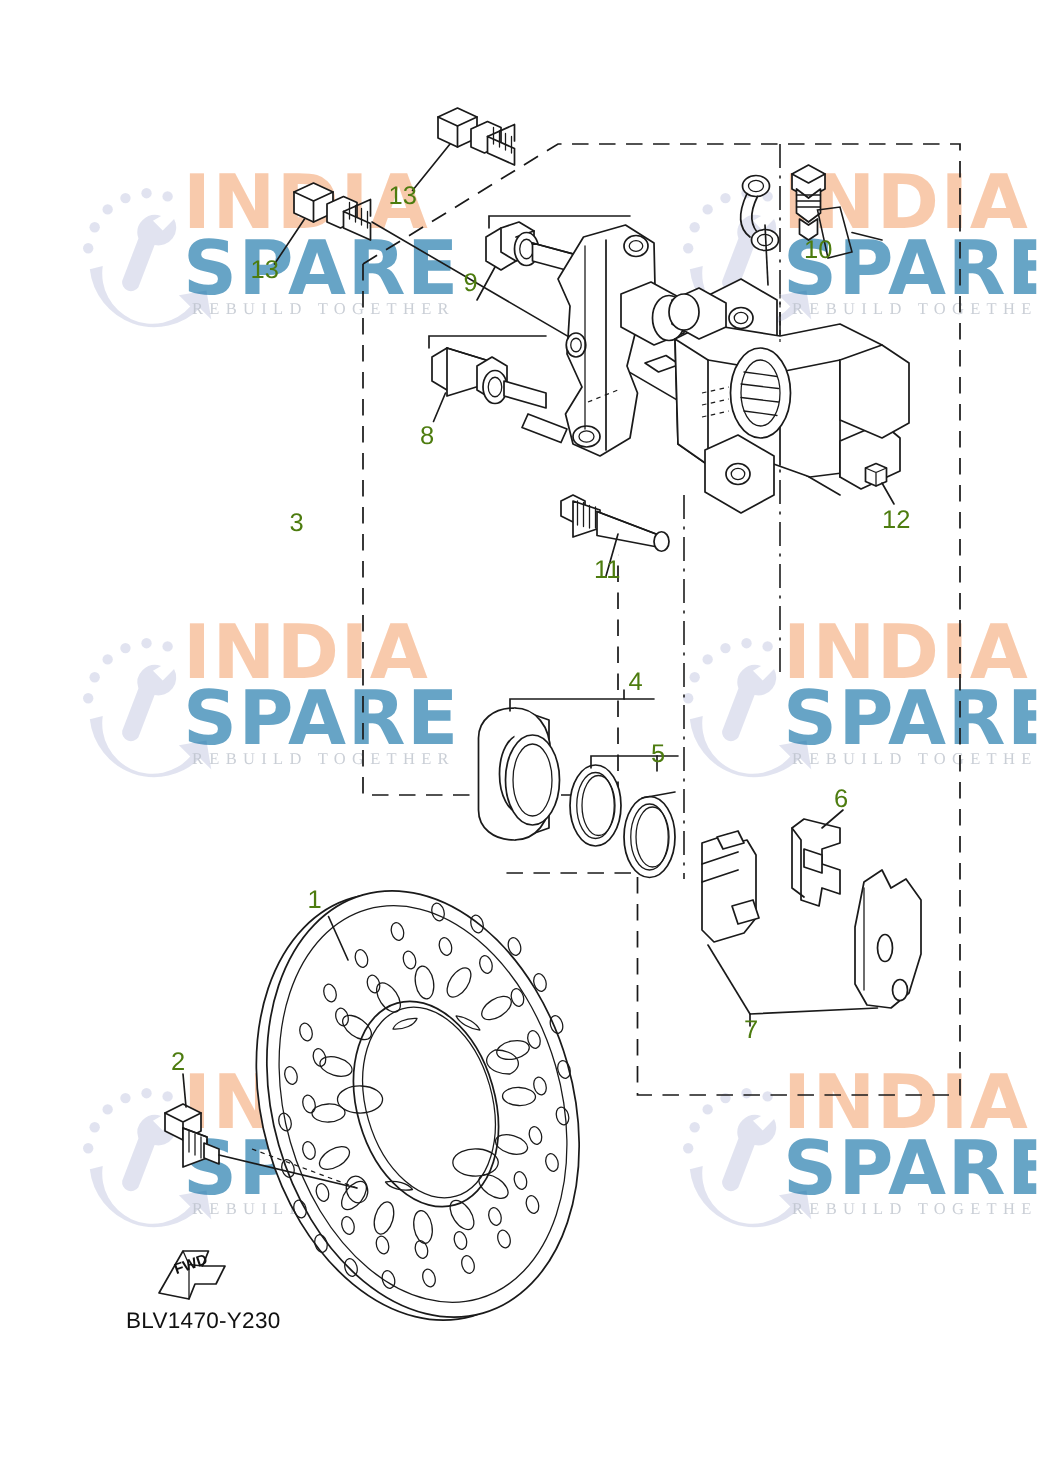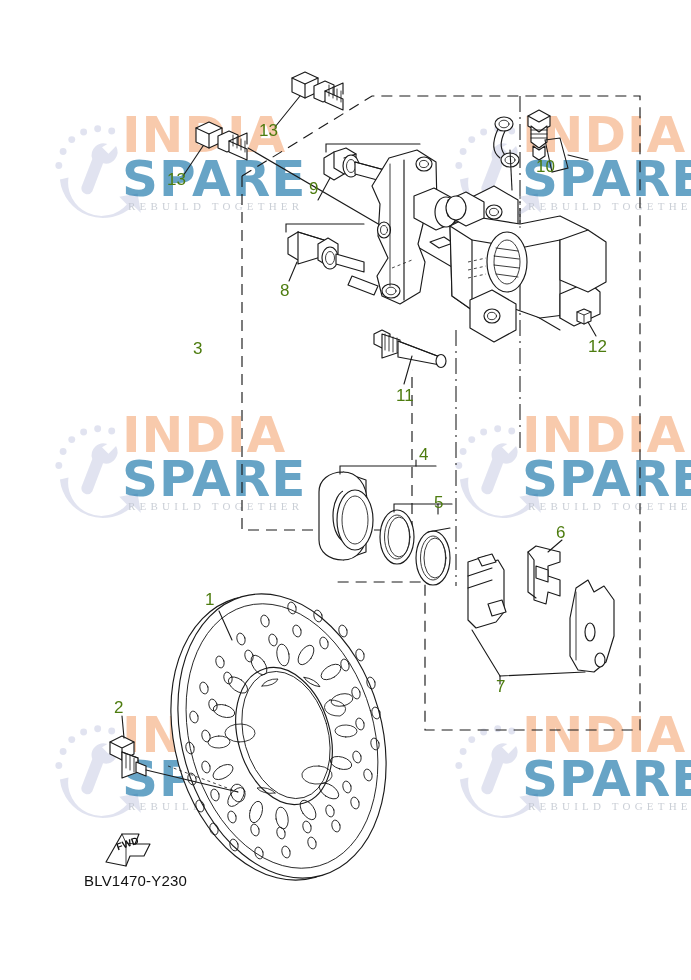--- a/index.html
+++ b/index.html
@@ -495,21 +495,21 @@
   <div class="cal" style="left:205px;top:591px;">1</div>
   <div class="cal" style="left:114px;top:699px;">2</div>
   <div class="cal" style="left:193px;top:340px;">3</div>
   <div class="cal" style="left:419px;top:446px;">4</div>
   <div class="cal" style="left:434px;top:494px;">5</div>
   <div class="cal" style="left:556px;top:524px;">6</div>
   <div class="cal" style="left:496px;top:678px;">7</div>
   <div class="cal" style="left:280px;top:282px;">8</div>
   <div class="cal" style="left:309px;top:180px;">9</div>
   <div class="cal" style="left:536px;top:158px;">10</div>
-  <div class="cal" style="left:396px;top:387px;text-align:right;">11</div>
+  <div class="cal" style="left:396px;top:371px;text-align:right;">11</div>
   <div class="cal" style="left:588px;top:338px;text-align:center;">12</div>
   <div class="cal" style="left:259px;top:122px;">13</div>
   <div class="cal" style="left:167px;top:171px;">13</div>
 
   <div class="fwdtxt">FWD</div>
   <div class="partno">BLV1470-Y230</div>
 
 </div>
 
 </body></html>

